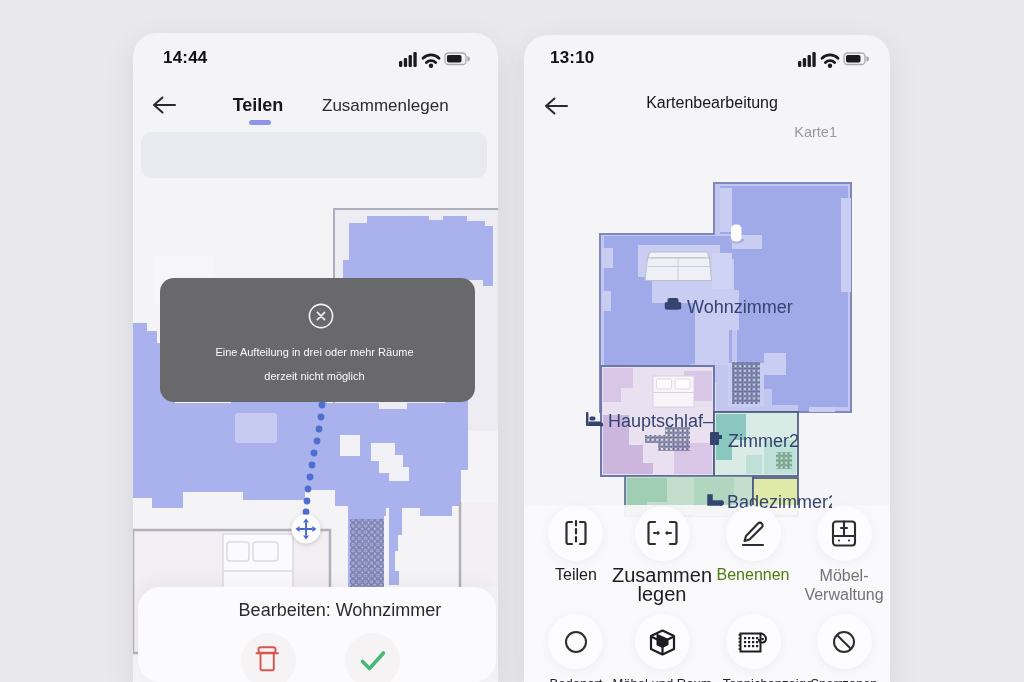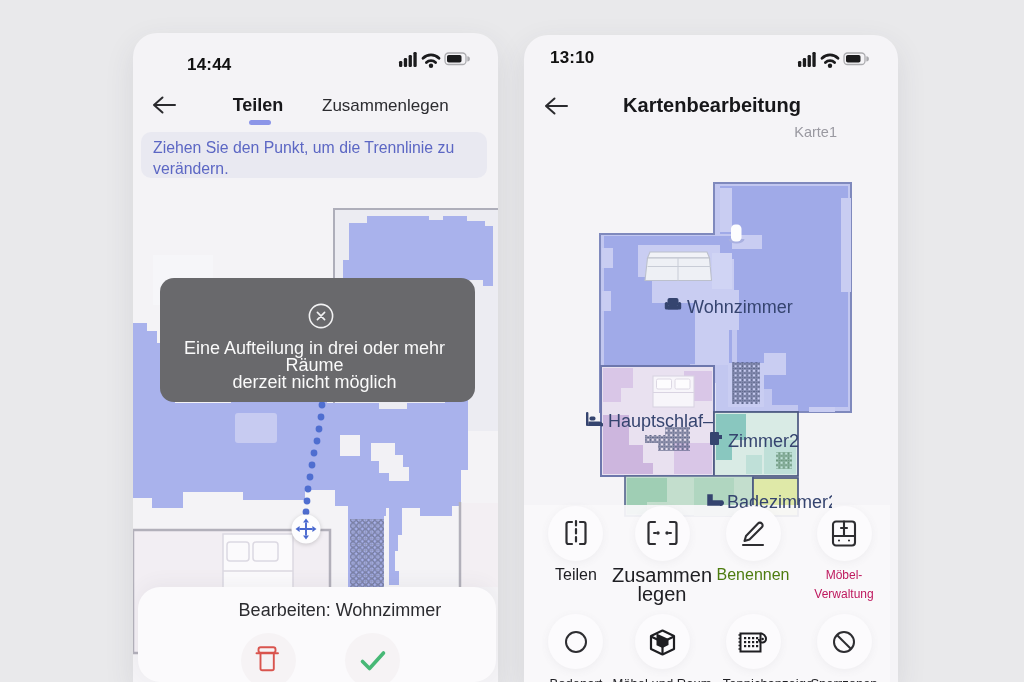--- a/index.html
+++ b/index.html
@@ -1,28 +1,28 @@
 <!DOCTYPE html>
 <html><head>
 <meta charset="utf-8">
 <style>
   html,body{margin:0;padding:0;width:1024px;height:682px;overflow:hidden;
     background:#e9e9eb;font-family:"Liberation Sans",sans-serif;}
   .phone{position:absolute;top:33px;height:649px;background:#f4f3f6;
     border-radius:24px 24px 0 0;box-shadow:0 10px 30px rgba(60,60,80,.10);overflow:hidden;}
   #ph-l{left:133px;width:365px;}
-  #ph-r{left:524px;width:366px;background:#f5f4f7;padding-left:8px;}
+  #ph-r{left:524px;width:366px;background:#f5f4f7;}
   .abs{position:absolute;}
   .statustime{font-size:17px;font-weight:bold;color:#111;letter-spacing:.2px;}
 </style>
 </head>
 <body>
 
 <div class="phone" id="ph-l">
-  <div class="abs statustime" style="left:30px;top:22px;margin-left:24px;">14:44</div>
+  <div class="abs statustime" style="left:30px;top:15px;">14:44</div>
 
   <svg class="abs" style="left:262px;top:16px;" width="80" height="20" viewBox="0 0 80 20">
     <g fill="#1b1b1d">
       <rect x="4" y="12" width="3.3" height="6" rx="1.2"></rect>
       <rect x="8.8" y="9" width="3.3" height="9" rx="1.2"></rect>
       <rect x="13.6" y="6" width="3.3" height="12" rx="1.2"></rect>
       <rect x="18.4" y="3" width="3.3" height="15" rx="1.2"></rect>
     </g>
     <path d="M28 9.2 A 11.4 11.4 0 0 1 44 9.2" fill="none" stroke="#1b1b1d" stroke-width="2.8" stroke-linecap="round"></path>
     <path d="M31.4 13.4 A 6.6 6.6 0 0 1 40.6 13.4" fill="none" stroke="#1b1b1d" stroke-width="2.8" stroke-linecap="round"></path>
@@ -106,30 +106,29 @@
   </svg>
 
   <div class="abs" style="left:90px;top:62px;width:70px;text-align:center;font-size:18px;font-weight:bold;color:#17171a;">Teilen</div>
 
   <div class="abs" style="left:116px;top:87px;width:22px;height:5px;border-radius:3px;background:#8c96e8;"></div>
 
   <div class="abs" style="left:189px;top:63px;width:145px;font-size:17px;color:#2c2c30;">Zusammenlegen</div>
 
   <div class="abs" style="left:8px;top:99px;width:346px;height:46px;border-radius:10px;background:#e9e9f1;"></div>
 
-  <div class="abs" style="left:20px;top:104px;width:335px;font-size:15.8px;line-height:21px;color:#5c67c4;">Ziehen Sie den Punkt, um die Trennlinie zu<br>verändern.</div>
 
   <div class="abs" style="left:27px;top:245px;width:315px;height:124px;border-radius:14px;background:#69696c;"></div>
 
   <svg class="abs" style="left:175px;top:270px;" width="26" height="26" viewBox="0 0 26 26">
     <circle cx="13" cy="13" r="11.6" fill="none" stroke="#f2f2f3" stroke-width="1.6"></circle>
     <path d="M9.4 9.4 L16.6 16.6 M16.6 9.4 L9.4 16.6" stroke="#f2f2f3" stroke-width="1.6" stroke-linecap="round"></path>
   </svg>
 
-  <div class="abs" style="left:27px;top:307px;width:309px;text-align:center;font-size:18px;line-height:17px;color:#fafafa;">Eine Aufteilung in drei oder mehr Räume<br>derzeit nicht möglich</div>
+  <div class="abs" style="left:27px;top:307px;width:309px;text-align:center;font-size:11px;line-height:24px;color:#fafafa;">Eine Aufteilung in drei oder mehr Räume<br>derzeit nicht möglich</div>
 
   <div class="abs" style="left:5px;top:554px;width:358px;height:95px;border-radius:22px;background:#fbfafc;box-shadow:0 -4px 18px rgba(80,80,100,.06);"></div>
 
   <div class="abs" style="left:5px;top:567px;width:358px;text-align:center;font-size:18px;font-weight:500;color:#2c2c30;margin-left:23px;">Bearbeiten: Wohnzimmer</div>
 
   <div class="abs" style="left:108px;top:600px;width:55px;height:55px;border-radius:50%;background:#f6f3f5;"></div>
   <svg class="abs" style="left:122px;top:612px;" width="26" height="28" viewBox="0 0 26 28">
     <rect x="3.5" y="2.2" width="17" height="5.6" rx="2.2" fill="none" stroke="#d9544e" stroke-width="1.9"></rect>
     <path d="M1.5 8.2 H23" stroke="#d9544e" stroke-width="1.9" stroke-linecap="round"></path>
     <path d="M5.5 8.2 V23.4 a1.8 1.8 0 0 0 1.8 1.8 H17 a1.8 1.8 0 0 0 1.8 -1.8 V8.2" fill="none" stroke="#d9544e" stroke-width="1.9"></path>
@@ -308,21 +307,21 @@
     <rect x="3" y="2.5" width="22" height="24" rx="3" fill="none" stroke="#2d2d31" stroke-width="2.1"></rect>
     <path d="M14 2.5 V17 M3 17 H25 M14 7 v4 M11 9 h6 M9 21.5 h0.01 M19 21.5 h0.01" stroke="#2d2d31" stroke-width="2.1" stroke-linecap="round" fill="none"></path>
   </svg>
 
   <div class="abs" style="left:12px;top:531px;width:80px;text-align:center;font-size:16px;color:#202024;">Teilen</div>
 
   <div class="abs" style="left:88px;top:531px;width:100px;text-align:center;font-size:20px;line-height:19px;color:#202024;">Zusammen<br>legen</div>
 
   <div class="abs" style="left:184px;top:531px;width:90px;text-align:center;font-size:16px;color:#4d7c0f;">Benennen</div>
 
-  <div class="abs" style="left:270px;top:531px;width:100px;text-align:center;font-size:12px;line-height:19px;color:#be185d;">Möbel-<br>Verwaltung</div>
+  <div class="abs" style="left:270px;top:531px;width:100px;text-align:center;font-size:16px;line-height:19px;color:#737373;">Möbel-<br>Verwaltung</div>
 
   <div class="abs" style="left:24px;top:578.5px;width:55px;height:55px;border-radius:50%;background:#fcfbfd;box-shadow:0 2px 8px rgba(100,100,120,.07);"></div>
 
   <div class="abs" style="left:110.5px;top:578.5px;width:55px;height:55px;border-radius:50%;background:#fcfbfd;box-shadow:0 2px 8px rgba(100,100,120,.07);"></div>
 
   <div class="abs" style="left:201.5px;top:578.5px;width:55px;height:55px;border-radius:50%;background:#fcfbfd;box-shadow:0 2px 8px rgba(100,100,120,.07);"></div>
 
   <div class="abs" style="left:292.5px;top:578.5px;width:55px;height:55px;border-radius:50%;background:#fcfbfd;box-shadow:0 2px 8px rgba(100,100,120,.07);"></div>
 
   <svg class="abs" style="left:40px;top:595px;" width="24" height="24" viewBox="0 0 24 24">
@@ -363,16 +362,16 @@
 
   <div class="abs" style="left:12px;top:641px;width:80px;text-align:center;font-size:13px;color:#202024;">Bodenart</div>
   <div class="abs" style="left:73px;top:641px;width:130px;text-align:center;font-size:13px;color:#202024;">Möbel und Raum</div>
   <div class="abs" style="left:189px;top:641px;width:110px;text-align:center;font-size:13px;color:#202024;">Teppichanzeige</div>
   <div class="abs" style="left:280px;top:641px;width:80px;text-align:center;font-size:13px;color:#202024;">Sperrzonen</div>
 
   <svg class="abs" style="left:19px;top:61px;" width="26" height="20" viewBox="0 0 26 20">
     <path d="M3 10 H24 M3 10 l8.5 -7.5 M3 10 l8.5 7.5" stroke="#2a2a2e" stroke-width="2" fill="none" stroke-linecap="round"></path>
   </svg>
 
-  <div class="abs" style="left:63px;top:59px;width:250px;text-align:center;font-size:20px;font-weight:bold;color:#17171a;">Kartenbearbeitung</div>
+  <div class="abs" style="left:63px;top:59px;width:250px;text-align:center;font-size:16px;font-weight:normal;color:#17171a;">Kartenbearbeitung</div>
 
   <div class="abs" style="left:63px;top:89px;width:250px;text-align:right;font-size:14.5px;color:#9a99a1;">Karte1</div>
 </div>
 
 </body></html>

